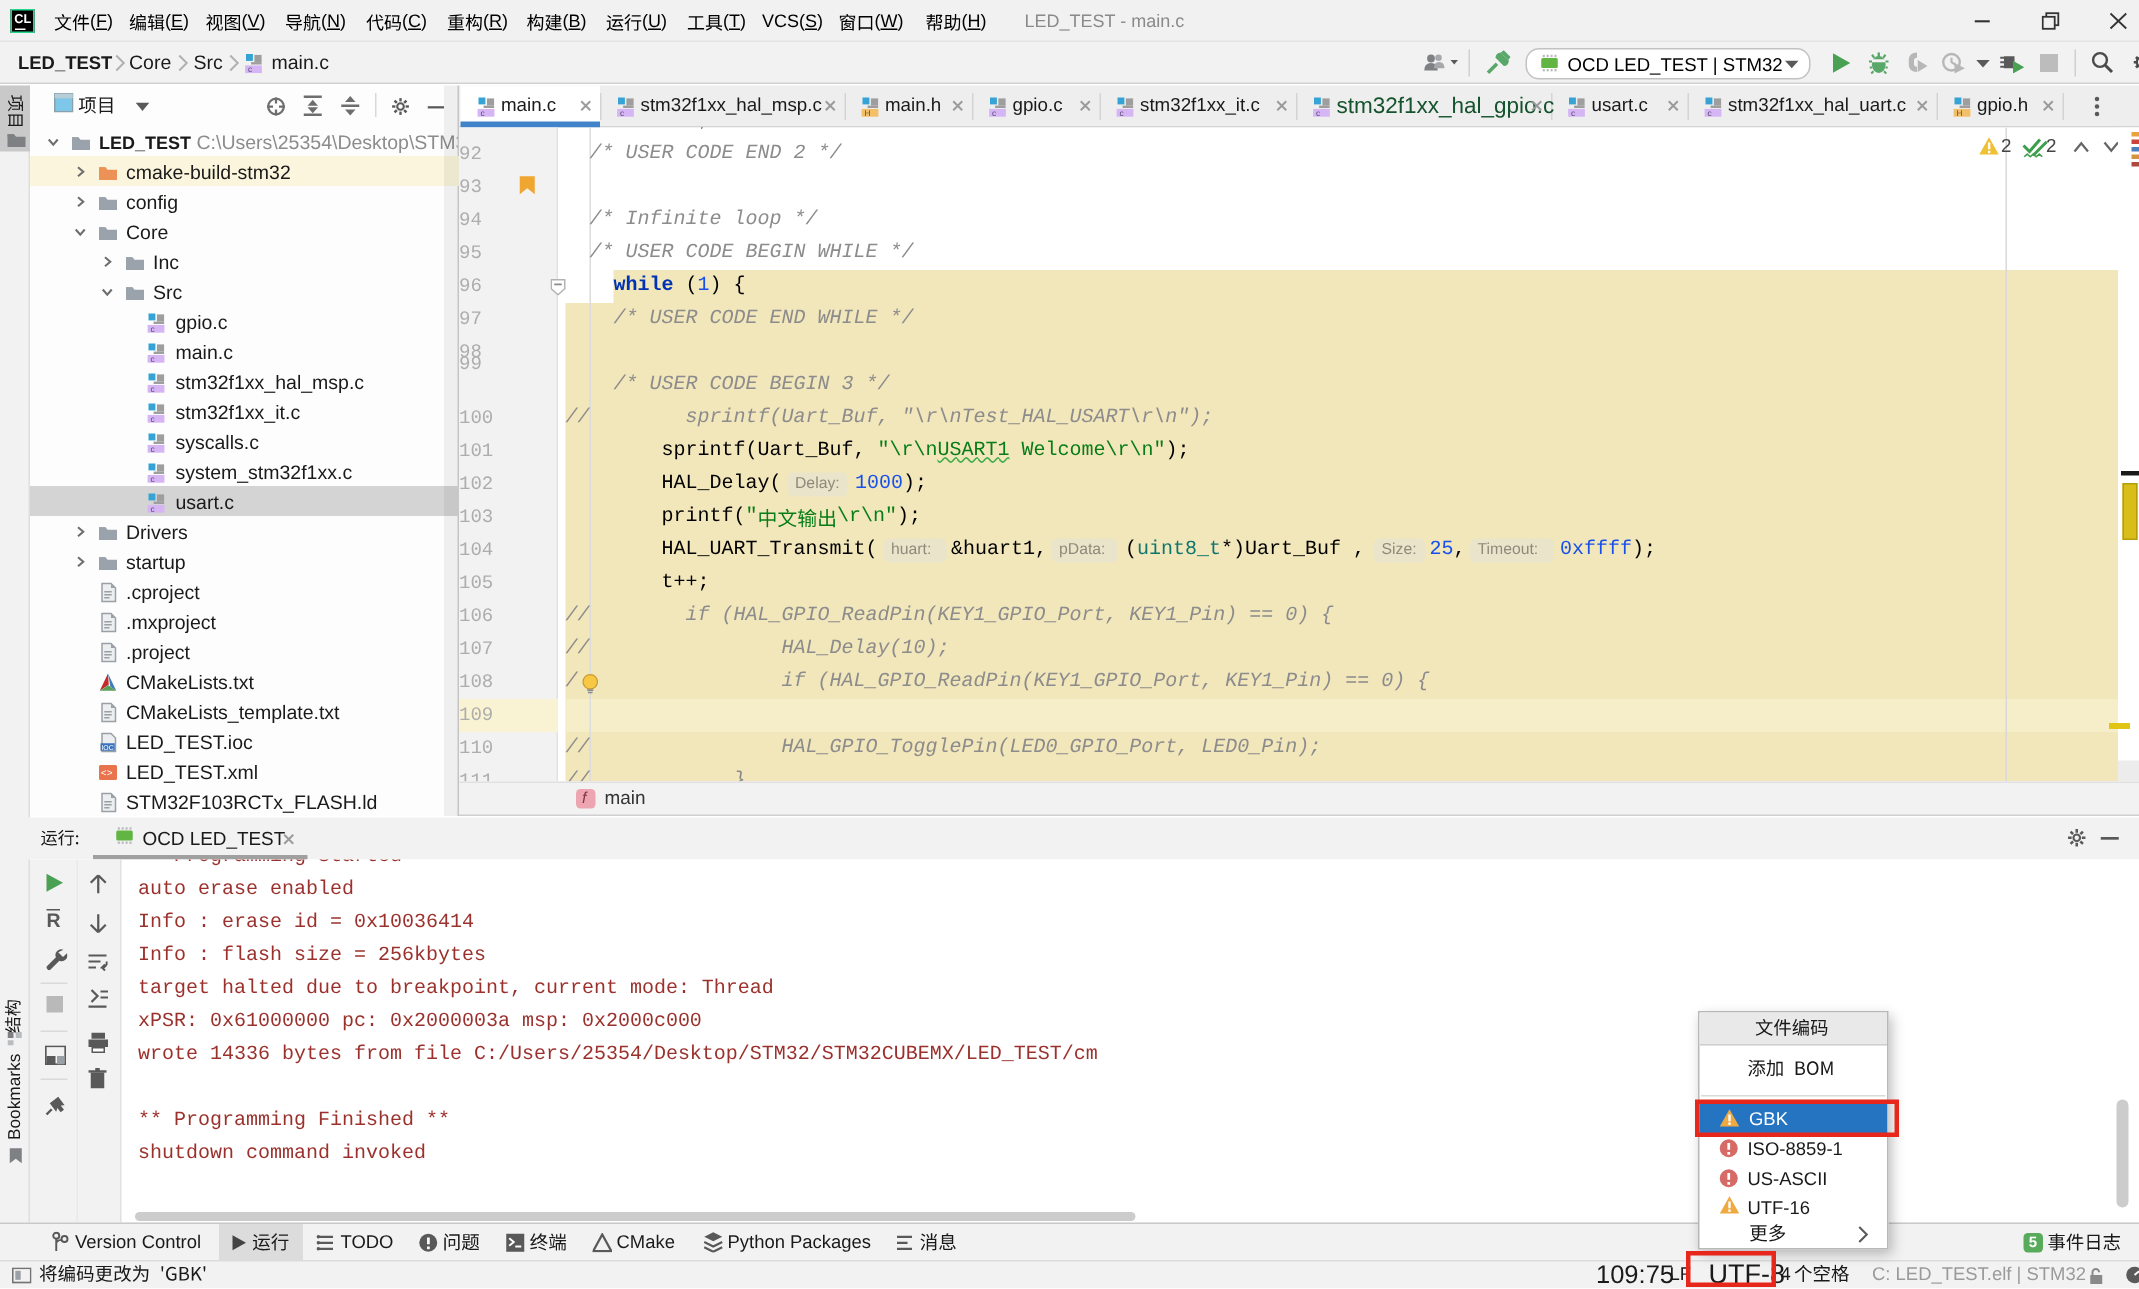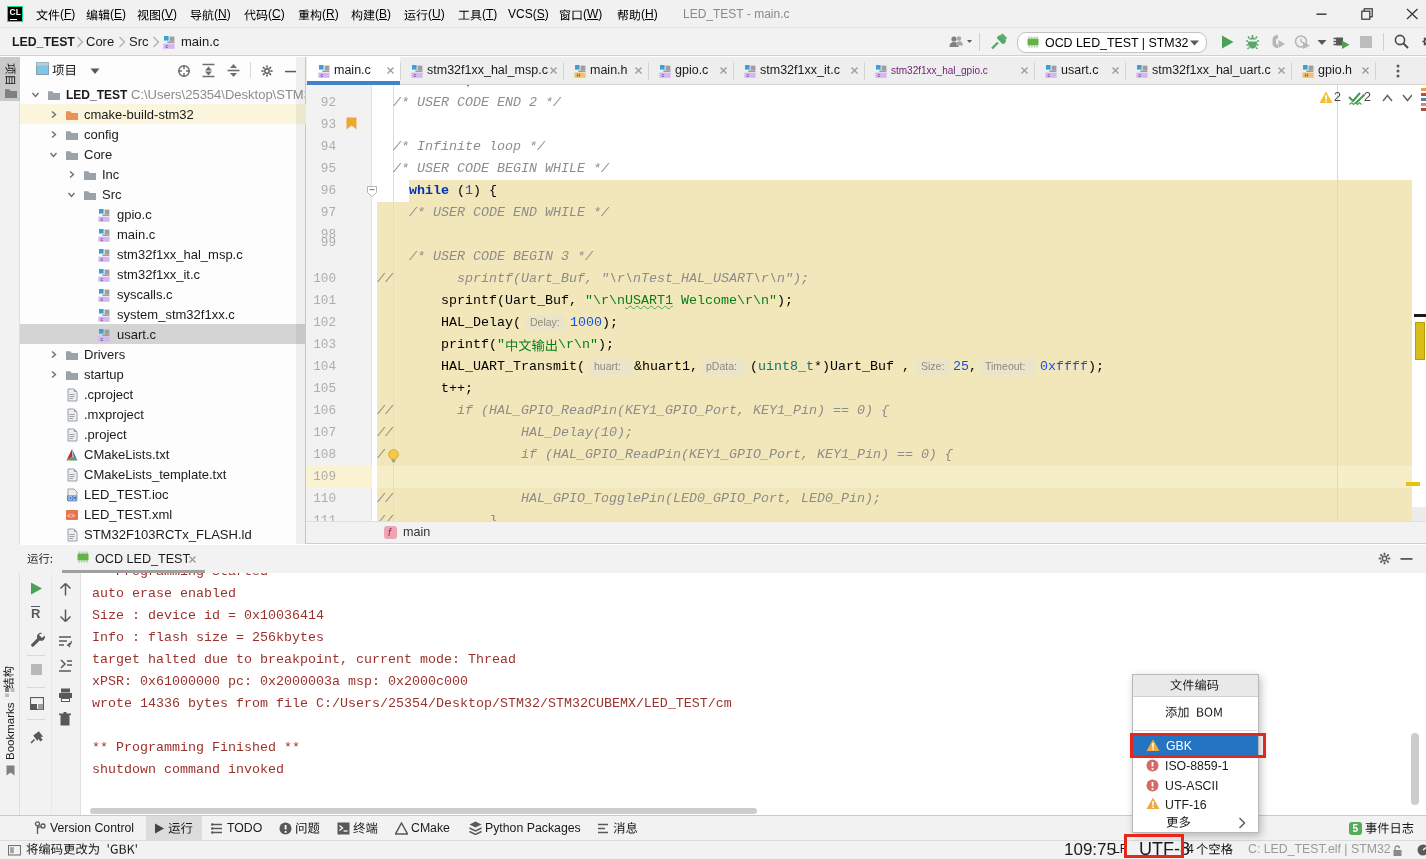--- a/index.html
+++ b/index.html
@@ -1,18 +1,18 @@
 <!DOCTYPE html>
 <html><head><meta charset="utf-8"><style>
 *{margin:0;padding:0;box-sizing:border-box}
 html,body{width:1426px;height:859px;overflow:hidden;font-family:"Liberation Sans",sans-serif;background:#fff}
 .abs{position:absolute}
 .ck,.ic{position:absolute}
 #page{position:relative;width:1426px;height:859px}
-.lnum{position:absolute;font-family:"Liberation Mono",monospace;font-size:12.7px;color:#adadad;text-align:right;width:30px}
+.lnum{position:absolute;font-family:"Liberation Mono",monospace;font-size:12.7px;color:#adadad;width:30px}
 .cline{position:absolute;left:377px;height:22px;font-family:"Liberation Mono",monospace;font-size:13.33px;line-height:22px;white-space:pre;color:#000}
 .cmt{color:#8c8c8c;font-style:italic}
 .kw{color:#0033b3;font-weight:bold}
 .num{color:#1750eb}
 .str{color:#067d17}
 .tabdiv{position:absolute;top:62px;width:1px;height:18px;background:#d4d4d4}
 .crumb{position:absolute;top:0;height:28px;line-height:28px;font-size:13px;color:#1a1a1a}
 .sbtx{position:absolute;font-size:12.3px;color:#1a1a1a;line-height:24px}
 .conline{position:absolute;left:92px;font-family:"Liberation Mono",monospace;font-size:13.33px;line-height:22px;white-space:pre;color:#9b312c}
 </style></head><body>
@@ -485,21 +485,21 @@
       <path d="M1.5 1.5 L7.5 7.5 M7.5 1.5 L1.5 7.5" stroke="#9a9a9a" stroke-width="1.3"></path>
     </svg>
     <div class="tabdiv" style="left:1034px"></div>
     <svg class="ic" style="left:875px;top:64px" width="14" height="14" viewBox="0 0 14 14">
       <rect x="1" y="1" width="4.6" height="4.6" fill="#35a3d5"></rect>
       <rect x="6.6" y="1.6" width="4.8" height="4.8" fill="#9e9e9e"></rect>
       <rect x="4.4" y="6.4" width="7" height="1.6" fill="#9e9e9e"></rect>
       <rect x="0.4" y="8.6" width="11.2" height="5.2" fill="#d6b5f5"></rect>
       <text x="2.4" y="13" font-family="Liberation Sans" font-size="5.6" fill="#5a4a72">c</text>
     </svg>
-    <div class="abs" style="left:891px;top:57px;height:28px;line-height:27px;font-size:10px;color:#701a75">stm32f1xx_hal_gpio.c</div>
+    <div class="abs" style="left:891px;top:57px;height:28px;line-height:27px;font-size:15px;color:#14532d">stm32f1xx_hal_gpio.c</div>
     <svg class="ic" style="left:1020px;top:66px" width="9" height="9" viewBox="0 0 9 9">
       <path d="M1.5 1.5 L7.5 7.5 M7.5 1.5 L1.5 7.5" stroke="#9a9a9a" stroke-width="1.3"></path>
     </svg>
     <div class="tabdiv" style="left:1125px"></div>
     <svg class="ic" style="left:1045px;top:64px" width="14" height="14" viewBox="0 0 14 14">
       <rect x="1" y="1" width="4.6" height="4.6" fill="#35a3d5"></rect>
       <rect x="6.6" y="1.6" width="4.8" height="4.8" fill="#9e9e9e"></rect>
       <rect x="4.4" y="6.4" width="7" height="1.6" fill="#9e9e9e"></rect>
       <rect x="0.4" y="8.6" width="11.2" height="5.2" fill="#d6b5f5"></rect>
       <text x="2.4" y="13" font-family="Liberation Sans" font-size="5.6" fill="#5a4a72">c</text>
@@ -731,21 +731,21 @@
       <rect x="3.5" y="10.5" width="8" height="3" fill="#fff" stroke="#595959"></rect>
     </svg>
     <svg class="ic" style="left:58px;top:712px" width="15" height="14" viewBox="0 0 15 14">
       <rect x="2.5" y="3" width="9" height="10.5" fill="#595959"></rect>
       <rect x="1" y="1.5" width="12" height="1.6" fill="#595959"></rect>
       <rect x="5.5" y="0" width="3" height="2" fill="#595959"></rect>
     </svg>
     <div class="abs" style="left:81px;top:573px;width:1330px;height:242px;overflow:hidden">
       <div class="conline" style="left:11px;top:-12px">** Programming Started **</div>
       <div class="conline" style="left:11px;top:10px">auto erase enabled</div>
-      <div class="conline" style="left:11px;top:32px">Size : device id = 0x10036414</div>
+      <div class="conline" style="left:11px;top:32px">Info : erase id = 0x10036414</div>
       <div class="conline" style="left:11px;top:54px">Info : flash size = 256kbytes</div>
       <div class="conline" style="left:11px;top:76px">target halted due to breakpoint, current mode: Thread</div>
       <div class="conline" style="left:11px;top:98px">xPSR: 0x61000000 pc: 0x2000003a msp: 0x2000c000</div>
       <div class="conline" style="left:11px;top:120px">wrote 14336 bytes from file C:/Users/25354/Desktop/STM32/STM32CUBEMX/LED_TEST/cm</div>
       <div class="conline" style="left:11px;top:164px">** Programming Finished **</div>
       <div class="conline" style="left:11px;top:186px">shutdown command invoked</div>
     </div>
     <div class="abs" style="left:90px;top:808px;width:667px;height:6px;background:#ccc;border-radius:3px"></div>
     <div class="abs" style="left:1411px;top:733px;width:8px;height:72px;background:#ccc;border-radius:4px"></div>
     <div class="abs" style="left:0;top:815px;width:1426px;height:25px;background:#f2f2f2;border-top:1px solid #c9c9c9"></div>

